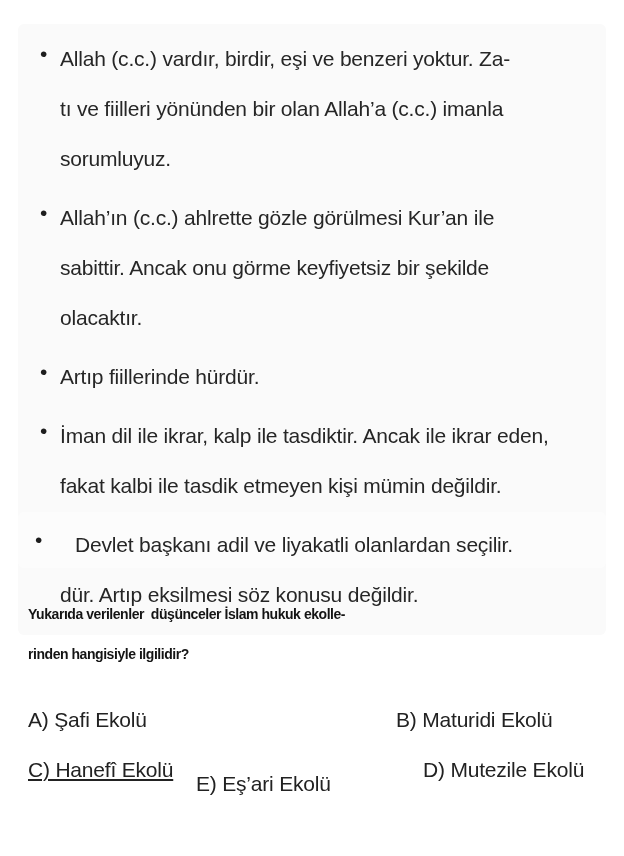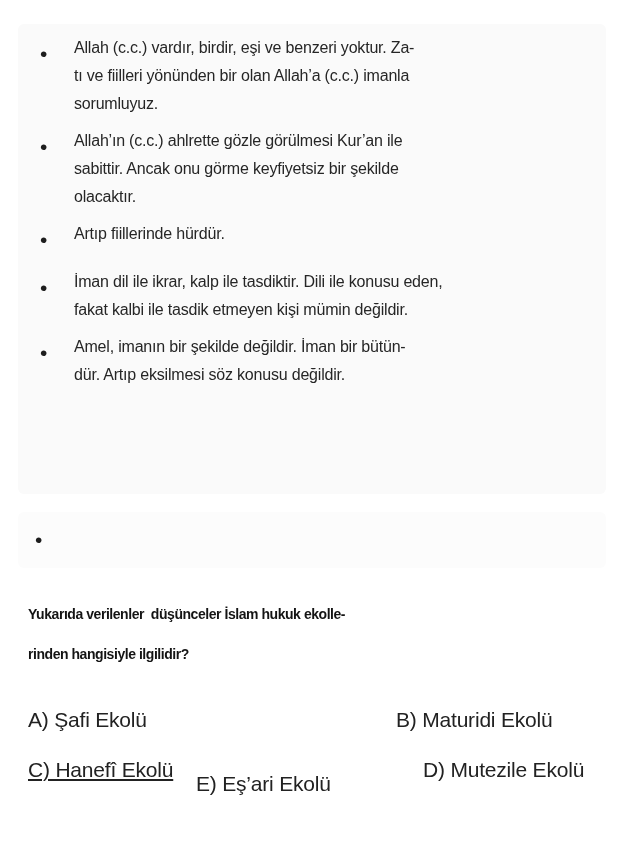--- a/index.html
+++ b/index.html
@@ -41,25 +41,24 @@
   .bullet-dot {
     flex: 0 0 20px;
     width: 20px;
     font-size: 21px;
     line-height: 39px;
     color: #1d1d1d;
   }
   .bullet-text {
     display: block;
     flex: 1;
-    font-size: 16px;
-    line-height: 28px;
+    font-size: 21px;
+    line-height: 50px;
     white-space: pre-wrap;
     letter-spacing: -0.2px;
-    margin-left: 14px;
   }
   .single-panel {
     position: absolute;
     left: 18px;
     top: 512px;
     width: 588px;
     height: 56px;
     background: #fcfcfc;
     border-radius: 6px;
     box-sizing: border-box;
@@ -112,33 +111,34 @@
         <span class="bullet-text">Allah’ın (c.c.) ahlrette gözle görülmesi Kur’an ile
 sabittir. Ancak onu görme keyfiyetsiz bir şekilde
 olacaktır.</span>
       </li>
       <li>
         <span class="bullet-dot">•</span>
         <span class="bullet-text">Artıp fiillerinde hürdür.</span>
       </li>
       <li>
         <span class="bullet-dot">•</span>
-        <span class="bullet-text">İman dil ile ikrar, kalp ile tasdiktir. Dili ile konusu eden,
+        <span class="bullet-text">İman dil ile ikrar, kalp ile tasdiktir. Ancak ile ikrar eden,
 fakat kalbi ile tasdik etmeyen kişi mümin değildir.</span>
       </li>
       <li>
         <span class="bullet-dot">•</span>
         <span class="bullet-text">Amel, imanın bir şekilde değildir. İman bir bütün-
 dür. Artıp eksilmesi söz konusu değildir.</span>
       </li>
     </ul>
   </div>
 
   <div class="single-panel">
     <span class="bullet-dot">•</span>
+    <span class="bullet-text">Devlet başkanı adil ve liyakatli olanlardan seçilir.</span>
   </div>
 
   <div class="question-block">Yukarıda verilenler  düşünceler İslam hukuk ekolle-
 rinden hangisiyle ilgilidir?</div>
 
   <div class="option opt-a">A) Şafi Ekolü</div>
   <div class="option opt-b">B) Maturidi Ekolü</div>
   <div class="option opt-c">C) Hanefî Ekolü</div>
   <div class="option opt-d">D) Mutezile Ekolü</div>
   <div class="option opt-e">E) Eş’ari Ekolü</div>

